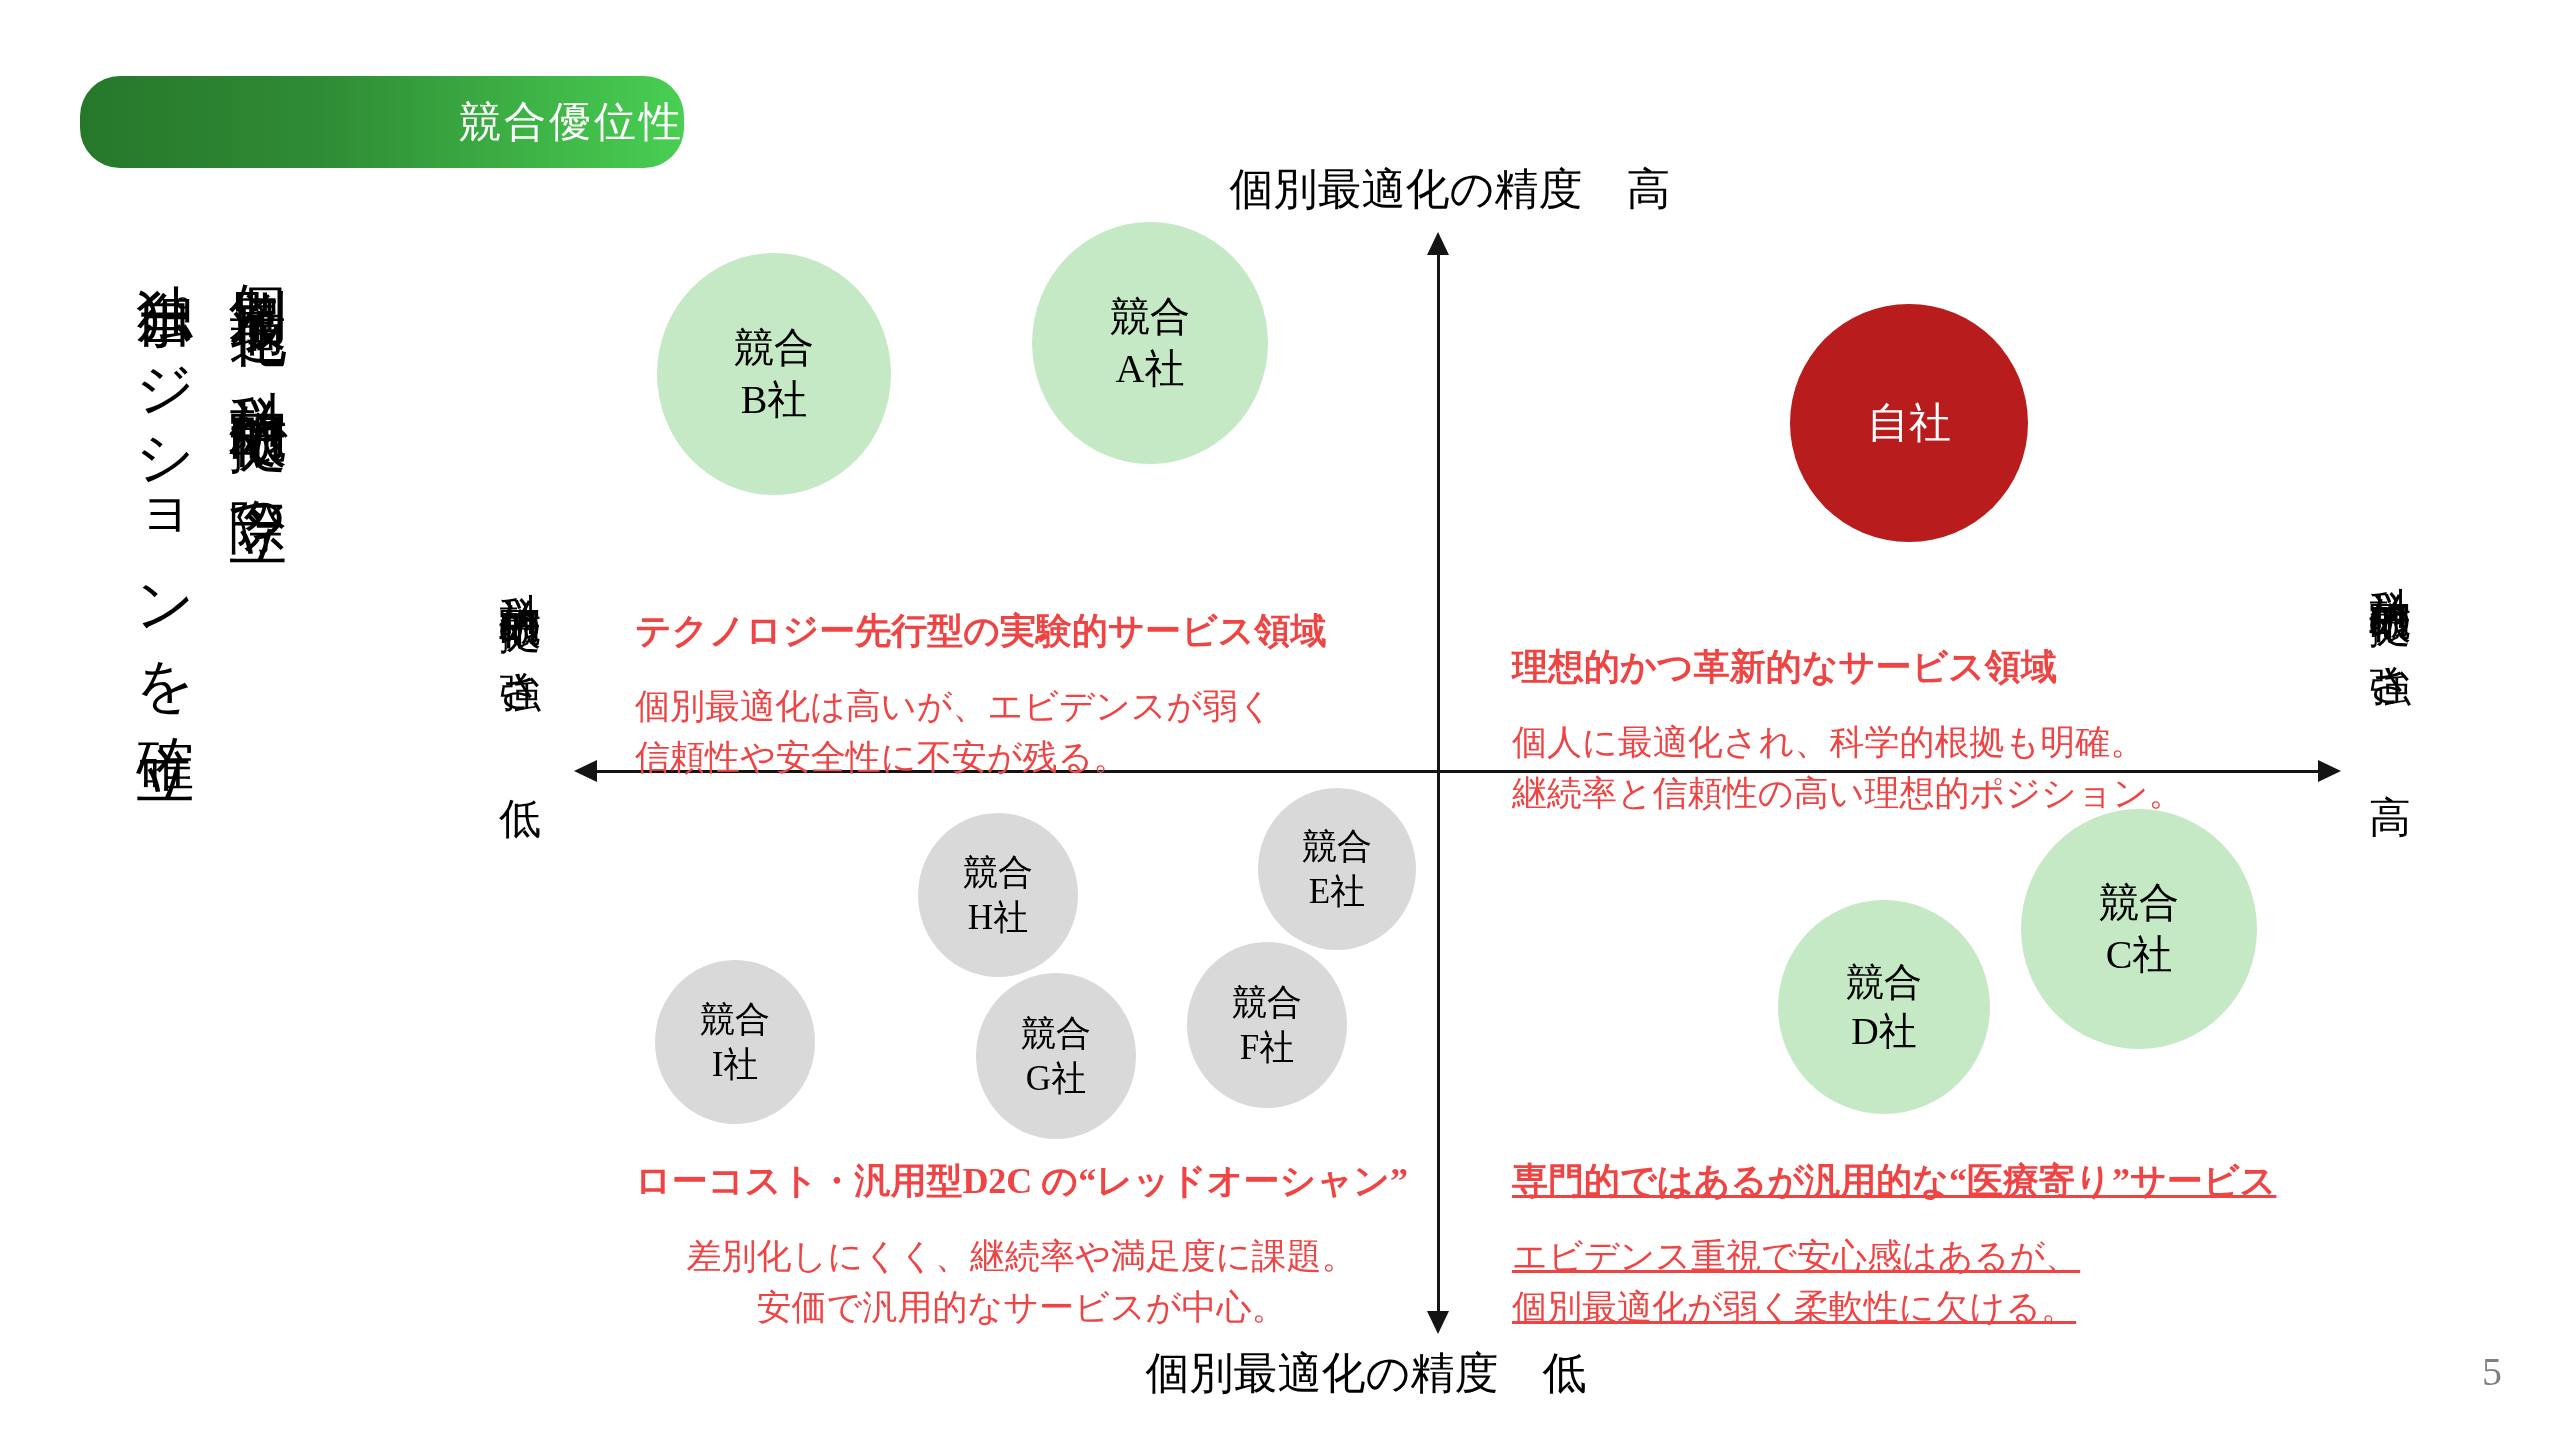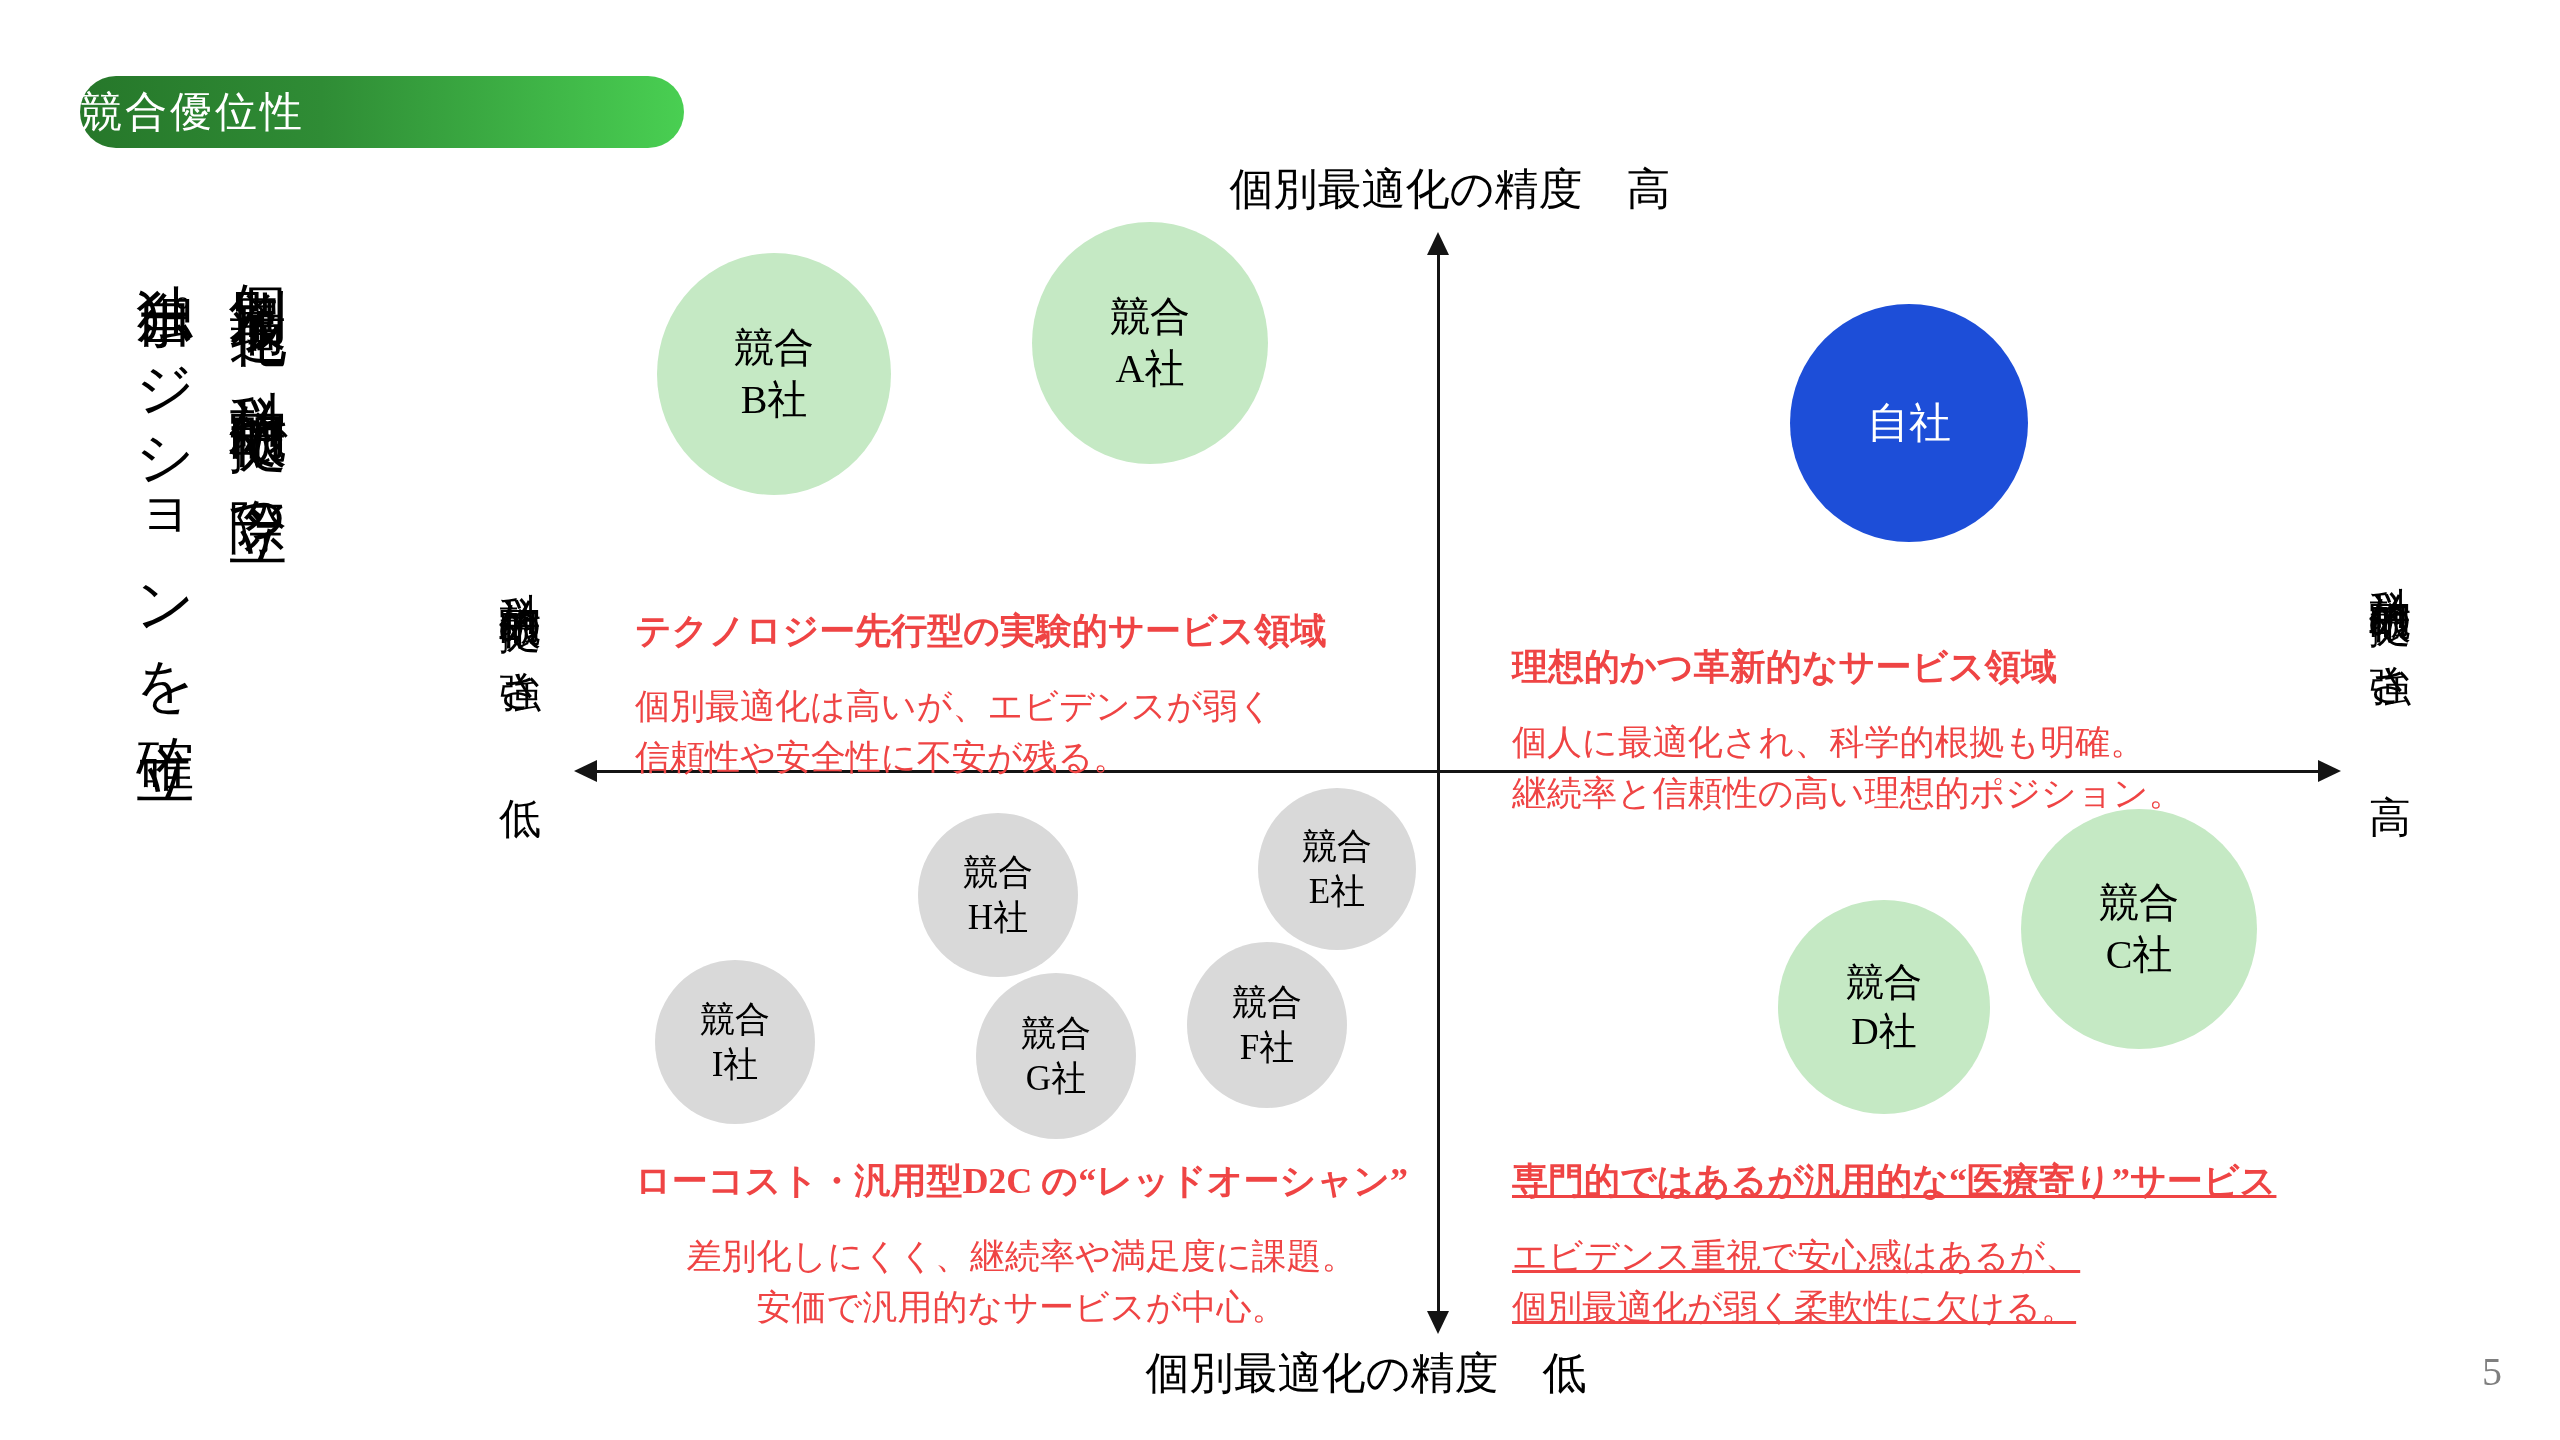--- a/index.html
+++ b/index.html
@@ -12,24 +12,24 @@
     height: 1440px;
     background: #ffffff;
     overflow: hidden;
     color: #000;
   }
 
   
   .badge {
     position: absolute;
     left: 80px; top: 76px;
-    width: 604px; height: 72px;
+    width: 604px; height: 92px;
     border-radius: 40px;
     background: linear-gradient(90deg, #26772a 0%, #2f8c35 40%, #49cf52 100%);
-    display: flex; align-items: center; justify-content: flex-start;
+    display: flex; align-items: center; justify-content: flex-end;
   }
   .badge span {
     color: #ffffff;
     font-size: 42px;
     letter-spacing: 3px;
   }
 
   
   .headline {
     position: absolute;
@@ -78,21 +78,21 @@
   
   .bubble {
     position: absolute;
     border-radius: 50%;
     display: flex; flex-direction: column;
     align-items: center; justify-content: center;
     text-align: center;
     line-height: 1.3;
   }
   .fill-lg { background: #c5e9c4; color: #000; }
-  .fill-dg { background: #1d4ed8; color: #ffffff; }
+  .fill-dg { background: #b91c1c; color: #ffffff; }
   .fill-gy { background: #d9d9d9; color: #000; }
 
   .b0 { left: 657px;  top: 253px;  width: 234px; height: 242px; font-size: 40px; }
   .b1 { left: 1032px; top: 222px;  width: 236px; height: 242px; font-size: 40px; }
   .b2 { left: 1790px; top: 304px;  width: 238px; height: 238px; font-size: 42px; }
   .b3 { left: 918px;  top: 813px;  width: 160px; height: 164px; font-size: 35px; }
   .b4 { left: 1258px; top: 788px;  width: 158px; height: 162px; font-size: 35px; }
   .b5 { left: 655px;  top: 960px;  width: 160px; height: 164px; font-size: 35px; }
   .b6 { left: 976px;  top: 973px;  width: 160px; height: 166px; font-size: 35px; }
   .b7 { left: 1187px; top: 942px;  width: 160px; height: 166px; font-size: 35px; }

